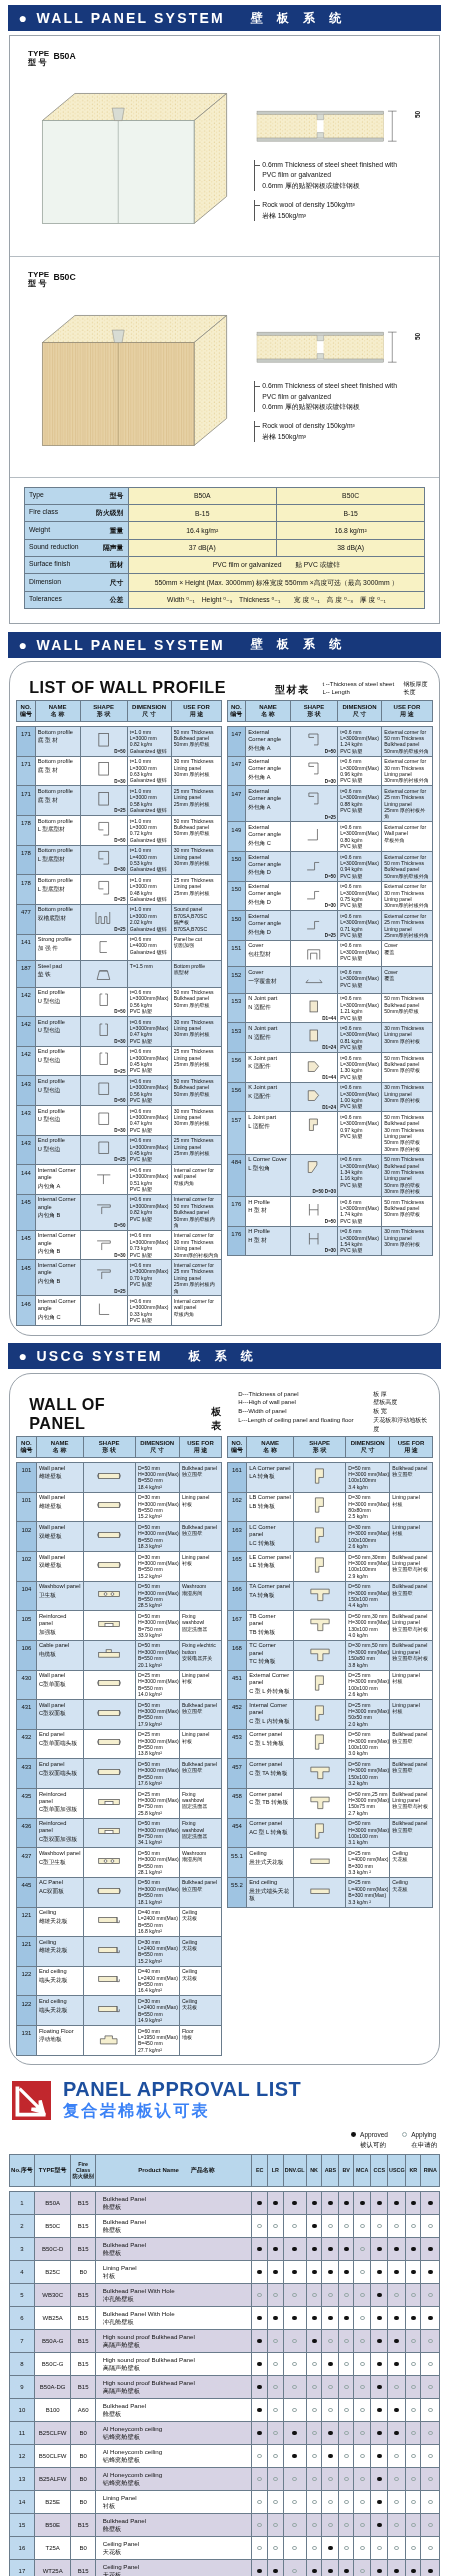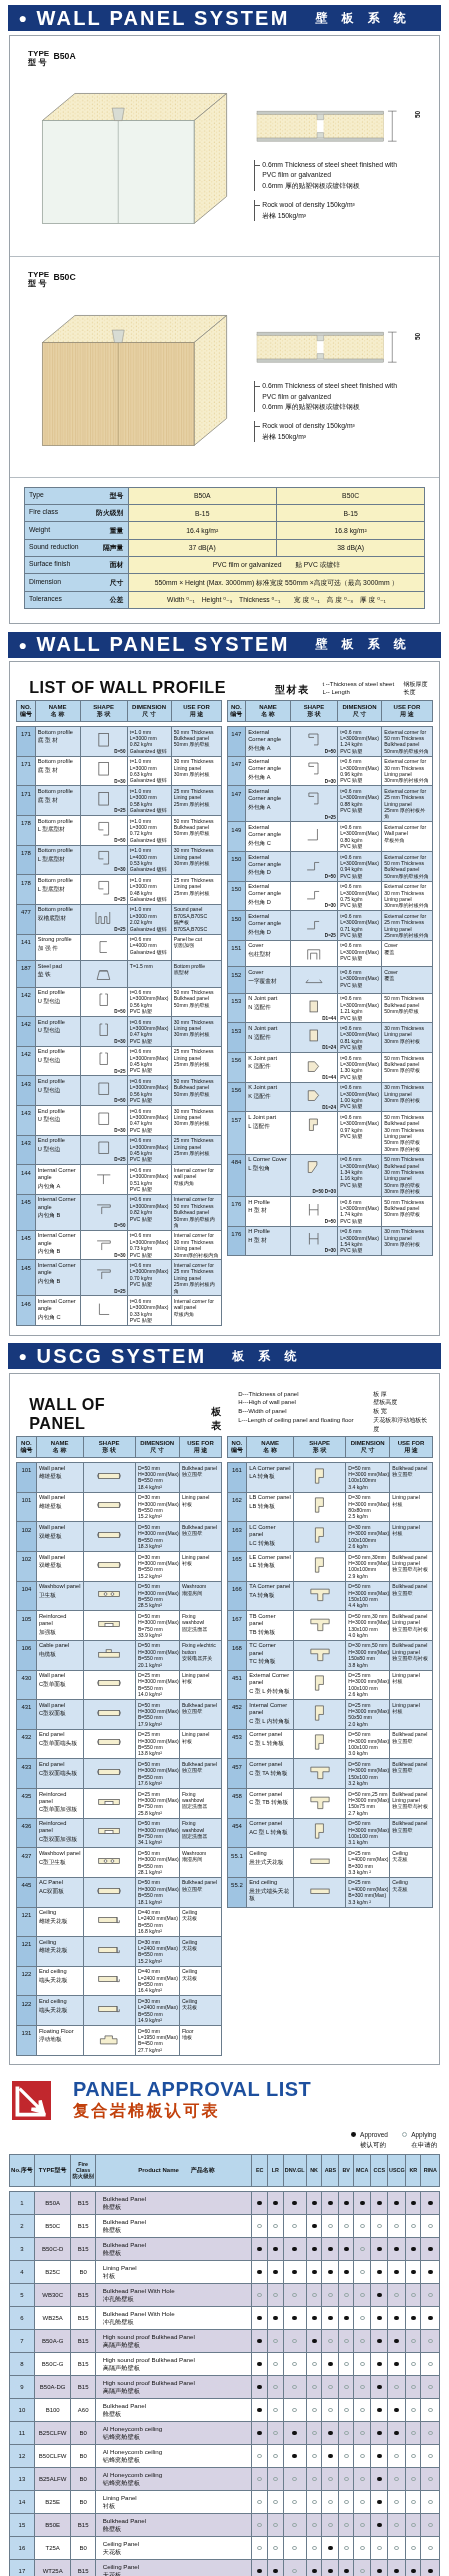--- a/index.html
+++ b/index.html
@@ -1,21 +1,21 @@
 <!DOCTYPE html>
 <html style="font-size:8.7px"><head>
 <meta charset="utf-8">
 <style>
   html,body{margin:0;padding:0;background:#fff;}
   body{width:449px;font-family:"Liberation Sans","DejaVu Sans",sans-serif;color:#111;}
   .page{width:449px;}
   
   .navbar{background:#17387b;color:#fff;height:26px;margin:5.4px 7.6px 3.2px 7.6px;display:flex;align-items:center;gap:9.7px;padding:0 10.8px;}
   .navbar .bullet{font-size:14px;line-height:1;}
-  .navbar .en{font-size:20px;font-weight:bold;letter-spacing:2.2px;}
+  .navbar .en{font-size:14px;font-weight:bold;letter-spacing:2.2px;}
   .navbar .zh{font-size:12px;font-weight:bold;letter-spacing:5.4px;margin-left:16.2px;}
   
   .box{border:0.5px solid #9aa2aa;margin:2.2px 8.7px 7.6px 8.7px;background:#fff;}
   .type-block{position:relative;padding:7.6px 8.7px 5.4px 8.7px;}
   .type-block.second{border-top:0.5px solid #b5bcc2;}
   .type-label{display:flex;align-items:flex-start;gap:4.3px;margin:5.4px 0 2.2px 9.7px;}
   .type-label .tl{font-size:8.1px;font-weight:bold;line-height:1.15;white-space:pre-line;}
   .type-label .code{font-size:8.7px;font-weight:bold;margin-top:2.2px;}
   .type-body{display:flex;}
   .d3wrap{width:238px;}
@@ -26,21 +26,21 @@
   .anno:before{content:"";position:absolute;left:0;top:4.9px;width:5.4px;height:0.5px;background:#555;}
   .anno .zh{margin-top:0.5px;}
   
   .spec-wrap{padding:8.7px 14px 14px 14px;border-top:0.5px solid #b5bcc2;}
   table.spec{border-collapse:collapse;width:100%;font-size:6.8px;}
   table.spec td{border:0.5px solid #6a7c8c;padding:2.2px 4.3px;height:12px;}
   td.slabel{background:#b9d7ec;width:103px;}
   td.slabel .flex{display:flex;justify-content:space-between;}
   td.sval{background:#f8f2c4;text-align:center;}
   
-  .list-pad{padding:5.4px 6.5px 8.7px 6.5px;}
+  .list-pad{padding:5.4px 6.5px 8.7px 6.5px;border-radius:22px;}
   .list-titlerow{display:flex;align-items:flex-end;margin:10.8px 5.4px 3.2px 13px;}
   .list-title-en{font-size:16.2px;font-weight:bold;letter-spacing:0.5px;}
   .list-title-zh{font-size:10px;font-weight:bold;margin-left:49px;letter-spacing:1.6px;}
   .legend{margin-left:auto;font-size:6px;line-height:1.45;text-align:left;}
   .legend .li{display:flex;}
   .legend .le{min-width:81px;}
   .legend.wide .le{min-width:135px;}
   .groups{display:flex;gap:4.3px;margin-top:3.2px;}
   .group{width:50%;}
   .ghead{display:grid;background:#b9d7ec;border:0.5px solid #6a7c8c;margin-bottom:3.8px;text-align:center;font-size:6px;font-weight:bold;}
@@ -59,25 +59,25 @@
   .prow .c.name{font-size:5.7px;}
   .prow .c.name .en{margin-bottom:1.6px;}
   .prow .c.shape{position:relative;text-align:center;}
   .prow .c.shape .glyph{width:34px;height:19.5px;margin-top:1.1px;}
   .prow .c.shape .sl{position:absolute;right:1.1px;bottom:1.1px;font-size:4.6px;font-weight:bold;}
   .prow .c .l{white-space:nowrap;}
   .prow .c.use .l{white-space:normal;}
   svg.glyph{stroke:#555;fill:none;stroke-width:1.3;}
   
   .appr{margin:14px 8.7px 5.4px 8.7px;}
-  .appr-head{display:flex;align-items:center;gap:22px;margin-left:3.2px;}
+  .appr-head{display:flex;align-items:center;gap:12px;margin-left:3.2px;}
   .logo{width:39px;height:39px;background:#c1272d;position:relative;flex:none;}
   .logo svg{position:absolute;inset:0;}
   .appr-titles .t1{font-size:20px;font-weight:bold;color:#1d4f9e;letter-spacing:0.5px;line-height:1.05;}
-  .appr-titles .t2{font-size:16.2px;font-weight:bold;color:#c2410c;letter-spacing:2.2px;}
+  .appr-titles .t2{font-size:16.2px;font-weight:bold;color:#3b82f6;letter-spacing:2.2px;}
   .appr-legend{display:flex;justify-content:flex-end;gap:14px;font-size:6.5px;margin:7.6px 3.2px 4.3px 0;}
   .appr-legend .item{display:flex;gap:4.3px;align-items:flex-start;}
   .appr-legend .txt{text-align:left;line-height:1.5;}
   .agrid{display:grid;grid-template-columns:25.5px 36px 25px 1fr 15.7px 15.7px 23px 15.7px 17px 14.6px 17.3px 17px 18px 15px 18px;border:0.5px solid #6a7c8c;font-size:6px;}
   .agrid.head{background:#b9d7ec;font-weight:bold;text-align:center;margin-bottom:4.3px;min-height:31px;}
   .agrid .ac{border-right:0.5px solid #6a7c8c;border-bottom:0.5px solid #6a7c8c;display:flex;align-items:center;justify-content:center;flex-direction:column;padding:1.6px 1.1px;min-height:23px;box-sizing:border-box;}
   .agrid.head .ac{border-bottom:none;justify-content:center;}
   .agrid .ac:nth-child(15n){border-right:none;}
   .agrid .ac.prod{align-items:flex-start;text-align:left;padding-left:6.5px;}
   .agrid.head .ac.prod{align-items:center;text-align:center;}

